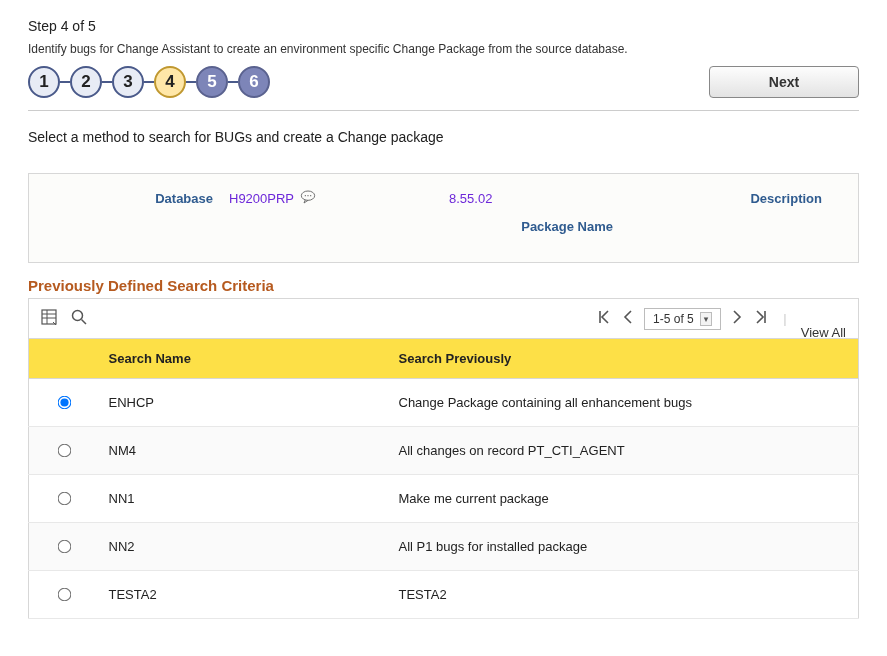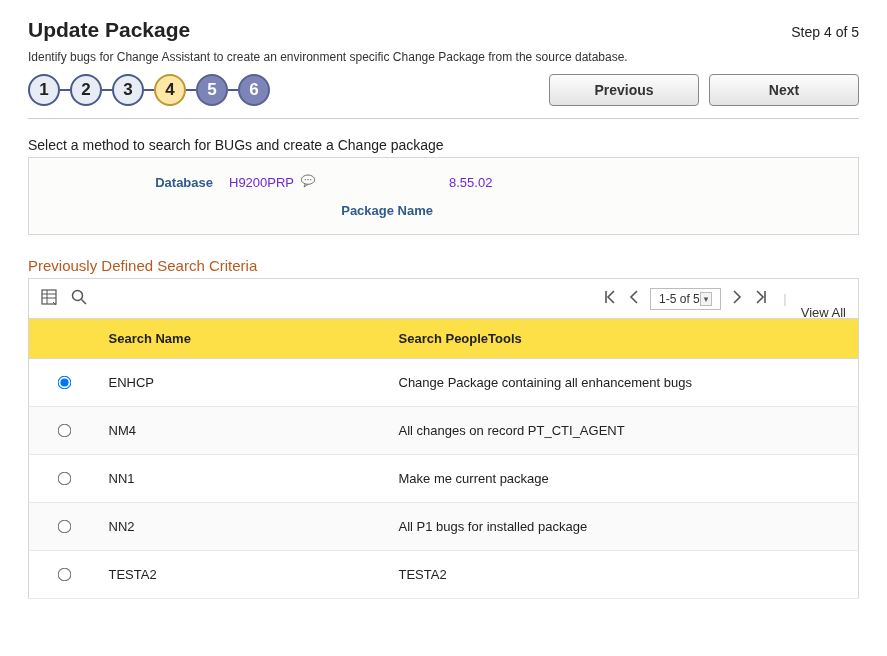--- a/index.html
+++ b/index.html
@@ -85,27 +85,27 @@
     cursor: pointer;
   }
   hr.divider {
     border: none;
     border-top: 1px solid #ccc;
     margin: 12px 0 18px 0;
   }
   .instruction {
     font-size: 14px;
     color: #222;
-    margin-bottom: 4px;
+    margin-bottom: 28px;
   }
   .info-box {
     border: 1px solid #d7d7d7;
     background: #fcfcfa;
     padding: 16px 20px 16px 20px;
-    margin-bottom: 22px;
+    margin-bottom: 14px;
   }
   .info-grid {
     display: grid;
     grid-template-columns: 180px 220px 180px auto;
     row-gap: 12px;
     align-items: center;
   }
   .info-label {
     text-align: right;
     font-weight: bold;
@@ -120,21 +120,21 @@
     align-items: center;
     gap: 6px;
   }
   .comment-icon {
     width: 16px;
     height: 14px;
     display: inline-block;
   }
   .section-heading {
     color: #b65a1f;
-    font-weight: normal;
+    font-weight: bold;
     font-size: 15px;
     margin-bottom: 4px;
   }
   .grid-toolbar {
     border: 1px solid #d7d7d7;
     border-bottom: none;
     background: #fff;
     height: 40px;
     display: flex;
     align-items: center;
@@ -145,20 +145,21 @@
   .toolbar-right { display:flex; gap:8px; align-items:center; color:#555; }
   .tb-icon { width:16px; height:16px; cursor:pointer; fill:#555; }
   .tb-icon.disabled { fill:#bbb; cursor:default; }
   .page-box {
     border: 1px solid #bcbcbc;
     padding: 3px 8px;
     font-size: 12px;
     color: #333;
     display:flex;
     align-items:center;
+    gap:6px;
     cursor:pointer;
     background:#fff;
   }
   .page-box .caret {
     border:1px solid #bcbcbc;
     padding:1px 3px;
     font-size:9px;
     color:#555;
     background:#f3f3f3;
   }
@@ -186,41 +187,39 @@
   }
   table.grid tr:nth-child(even) td { background:#fafafa; }
   .radio-cell { width: 70px; text-align:center; }
   .name-col { width: 290px; }
   input[type=radio]{ transform:scale(1.05); cursor:pointer;}
 </style>
 </head>
 <body>
 
 <div class="header-row">
-  <div class="page-title">Update Package</div>
   <div class="step-indicator">Step 4 of 5</div>
 </div>
 <div class="subtitle">Identify bugs for Change Assistant to create an environment specific Change Package from the source database.</div>
 
 <div class="wizard-row">
   <div class="steps" id="wizard-steps">
       <div class="step-circle">1</div>
       <div class="step-connector"></div>
       <div class="step-circle">2</div>
       <div class="step-connector"></div>
       <div class="step-circle">3</div>
       <div class="step-connector"></div>
       <div class="step-circle current">4</div>
       <div class="step-connector"></div>
       <div class="step-circle future">5</div>
       <div class="step-connector"></div>
       <div class="step-circle future">6</div>
     </div>
   <div class="nav-buttons">
-    <button class="btn">Previous</button>
     <button class="btn">Next</button>
   </div>
 </div>
 
 <hr class="divider">
 
 <div class="instruction">Select a method to search for BUGs and create a Change package</div>
 
 <div class="info-box">
   <div class="info-grid">
@@ -232,20 +231,21 @@
           <ellipse cx="12" cy="8" rx="10" ry="7" fill="none" stroke="#666" stroke-width="1.4"></ellipse>
           <path d="M8 14 L6 19 L12 15" fill="none" stroke="#666" stroke-width="1.4"></path>
           <circle cx="8" cy="8" r="1" fill="#666"></circle>
             <circle cx="12" cy="8" r="1" fill="#666"></circle>
             <circle cx="16" cy="8" r="1" fill="#666"></circle>
         </svg>
       </span>
     </div>
     <div class="info-value">8.55.02</div>
 
+    <div class="info-label">Description</div>
     <div></div>
       <div></div>
 
     <div class="info-label">Package Name</div>
     <div></div>
       <div></div>
   </div>
 </div>
 
 <div class="section-heading">Previously Defined Search Criteria</div>
@@ -296,21 +296,21 @@
     <span class="tb-sep">|</span>
     <span class="view-all">View All</span>
   </div>
 </div>
 
 <table class="grid">
   <thead>
     <tr>
       <th class="radio-cell"></th>
       <th class="name-col">Search Name</th>
-      <th>Search PeopleTools</th>
+      <th>Search Previously</th>
     </tr>
   </thead>
   <tbody id="criteria-body">
       <tr>
         <td class="radio-cell"><input type="radio" name="criteria" checked="" style=""></td>
         <td class="name-col">ENHCP</td>
         <td>Change Package containing all enhancement bugs</td>
       </tr>
       <tr>
         <td class="radio-cell"><input type="radio" name="criteria" style=""></td>

